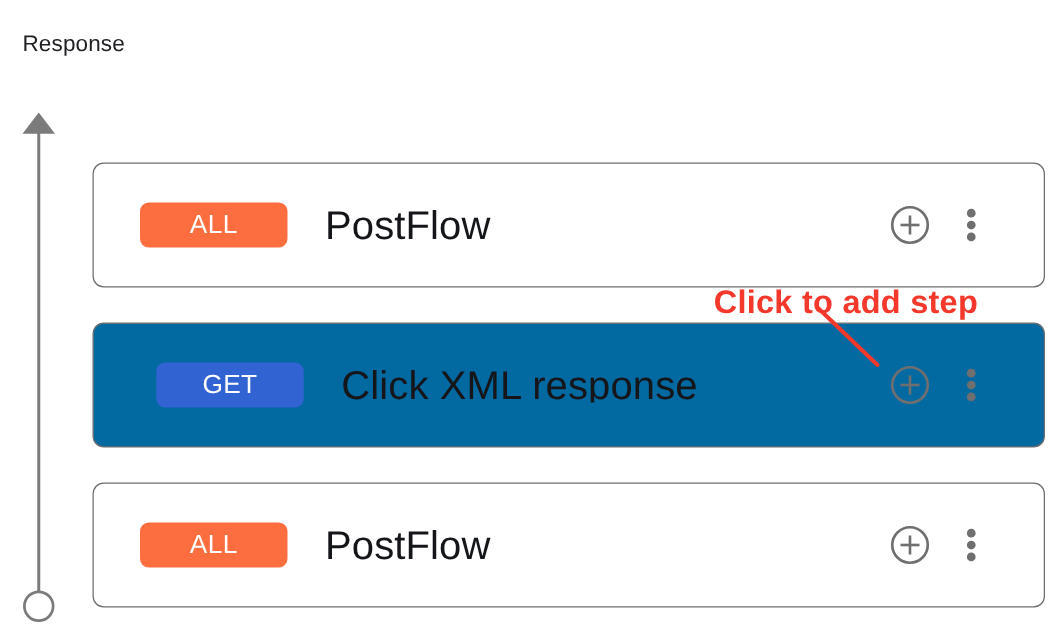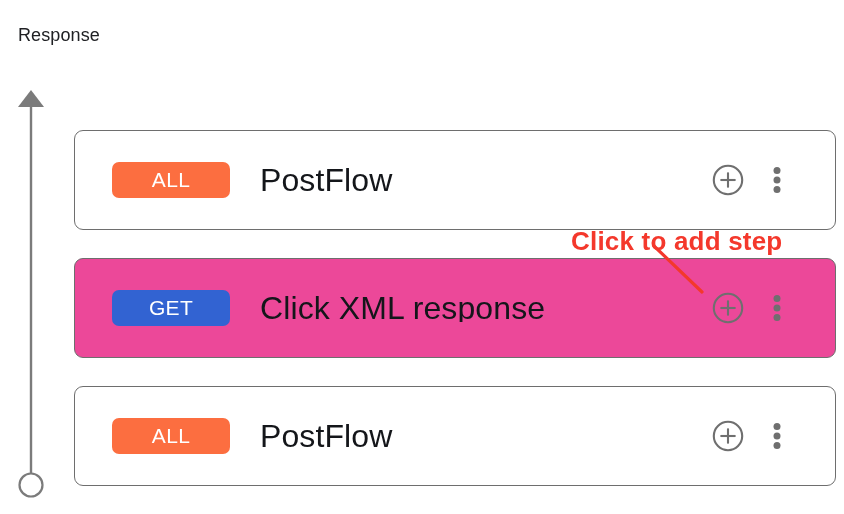--- a/index.html
+++ b/index.html
@@ -54,21 +54,22 @@
     border: 1.6px solid #6e6e6e;
     border-radius: 9px;
     background: #ffffff;
     display: flex;
     align-items: center;
     margin-bottom: 28px;
   }
   .flow-card:last-child { margin-bottom: 0; }
 
   .flow-card.selected {
-    background: #ec4899;
+    background: #0369a1;
+    padding-left: 13px;
   }
 
   .badge {
     flex: 0 0 auto;
     margin-left: 37px;
     width: 118px;
     height: 36px;
     border-radius: 7px;
     color: #ffffff;
     font-size: 21px;

